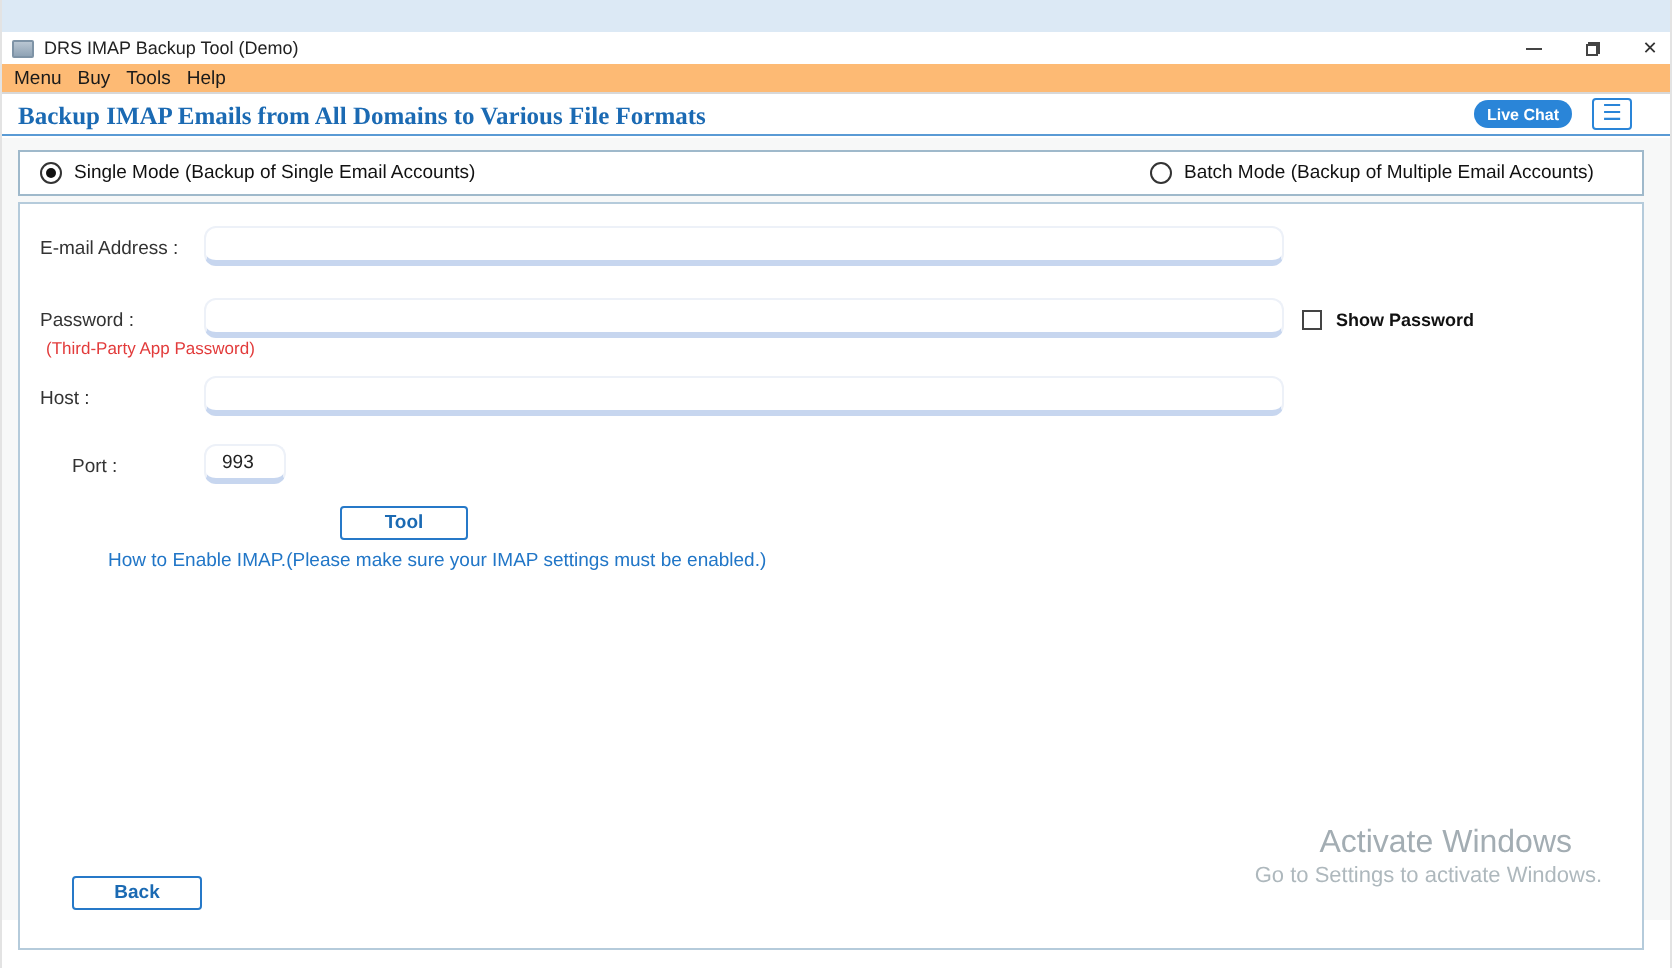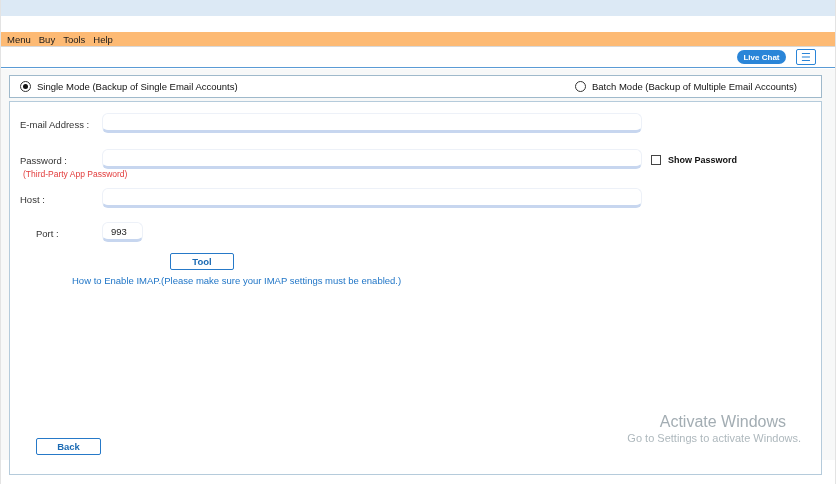--- a/index.html
+++ b/index.html
@@ -48,45 +48,62 @@
   
   .main-panel { position:absolute; left:8px; top:101px; width:813px; height:374px; background:#ffffff; border:1px solid #b5cbdb; }
   .field-label { position:absolute; font-size:9.5px; color:#333; white-space:nowrap; }
   .field-note { position:absolute; font-size:8.5px; color:#e23b3b; white-space:nowrap;padding-left:11px; }
   .text-input { position:absolute; height:20px; background:#ffffff; border:1px solid #edf1f8; border-bottom:3px solid #c7d6ef; border-radius:6px; font-size:9.5px; color:#222; padding:0 8px; outline:none; font-family:"Liberation Sans", sans-serif; }
   .input-wide { left:92px; width:540px; }
   .checkbox-row { position:absolute; left:641px; top:53px; display:flex; align-items:center; gap:7px; cursor:pointer; }
   .checkbox { width:10px; height:10px; border:1px solid #444; background:#fff; flex:none; }
   .checkbox-label { font-size:9px; font-weight:bold; color:#111; white-space:nowrap; }
   .login-btn { position:absolute; left:160px; top:151px; width:64px; height:17px; background:#ffffff; border:1px solid #2679c8; border-radius:2px; color:#1b6ab3; font-weight:bold; font-size:9.5px; font-family:"Liberation Sans", sans-serif; cursor:pointer; padding:0; }
-  .help-link { position:absolute; left:62px; top:173px; font-size:9.5px; color:#2176c7; white-space:nowrap; cursor:pointer; }
+  .help-link { position:absolute; left:44px; top:173px; font-size:9.5px; color:#2176c7; white-space:nowrap; cursor:pointer; }
 
   
   .wm1 { position:absolute; right:49px; top:413px; font-size:16px; color:#a3adb3; white-space:nowrap; }
   .wm2 { position:absolute; right:34px; top:432px; font-size:11px; color:#aeb8bd; white-space:nowrap; }
 
   
   .back-btn { position:absolute; left:35px; top:438px; width:65px; height:17px; background:#ffffff; border:1px solid #2679c8; border-radius:2px; color:#1b6ab3; font-weight:bold; font-size:9.5px; font-family:"Liberation Sans", sans-serif; cursor:pointer; padding:0; }
 </style>
 </head>
 <body>
 
 <div id="app">
 
   <div class="top-strip"></div>
 
+  <div class="titlebar">
+    <div class="app-icon"></div>
+    <span class="app-title">DRS IMAP Backup Tool (Demo)</span>
+    <div class="win-controls">
+      <span class="win-btn">
+          <span class="min-glyph"></span>
+        </span>
+      <span class="win-btn">
+        <span class="restore-glyph">
+            <span class="r2"></span>
+            <span class="r1"></span>
+          </span>
+      </span>
+      <span class="win-btn close-glyph">✕</span>
+    </div>
+  </div>
 
   <div class="menubar">
     <span class="menu-item">Menu</span>
     <span class="menu-item">Buy</span>
     <span class="menu-item">Tools</span>
     <span class="menu-item">Help</span>
   </div>
 
   <div class="header">
+    <span class="page-title">Backup IMAP Emails from All Domains to Various File Formats</span>
     <button class="live-chat">Live Chat</button>
     <button class="menu-toggle">☰</button>
   </div>
 
   <div class="content-bg"></div>
   <div class="bottom-white"></div>
 
   <div class="mode-bar">
     <div class="mode-option mode-single">
       <span class="radio checked"></span>

